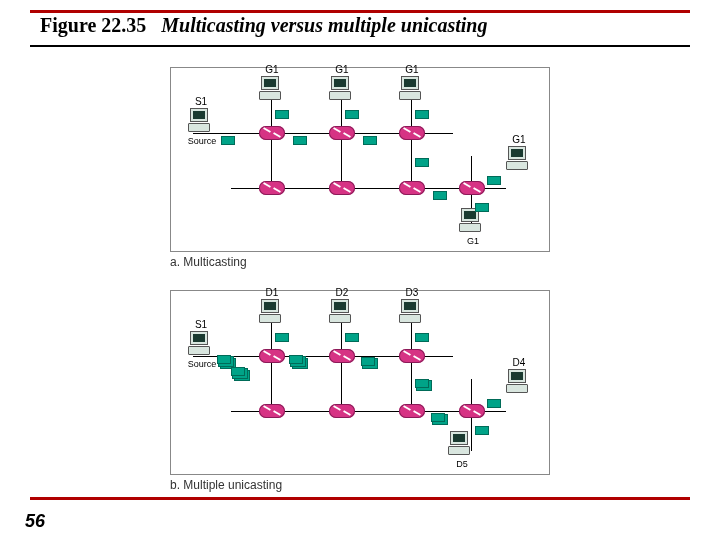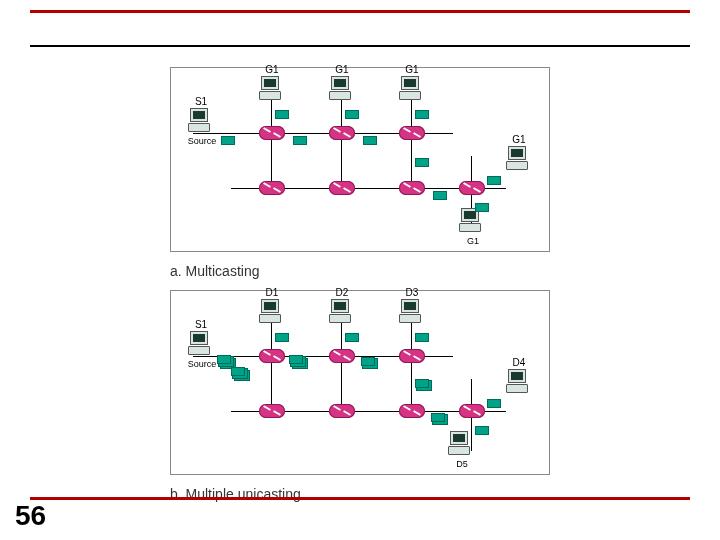--- a/index.html
+++ b/index.html
@@ -5,28 +5,28 @@
   * { box-sizing: border-box; margin: 0; padding: 0; }
   html, body { width: 720px; height: 540px; background: #fff; font-family: Georgia, 'Times New Roman', serif; }
   .slide { position: relative; width: 720px; height: 540px; }
   .rule { position: absolute; left: 30px; right: 30px; height: 3px; background: #b00000; }
   .rule.top { top: 10px; }
   .rule.mid { top: 45px; height: 2px; background: #000; }
   .rule.bot { bottom: 40px; }
   .title { position: absolute; top: 14px; left: 40px; font-size: 20px; }
   .title .fig { font-weight: bold; font-style: normal; }
   .title .cap { font-weight: bold; font-style: italic; }
-  .pagenum { position: absolute; left: 15px; bottom: 8px; font-size: 28px; font-weight: bold; font-family: Arial, sans-serif; }
+  .pagenum { position: absolute; left: 25px; bottom: 8px; font-size: 18px; font-weight: bold; font-family: Arial, sans-serif; font-style: italic; }
 
   .diagram-area { position: absolute; top: 55px; left: 0; right: 0; bottom: 50px; }
 
   .panel { position: absolute; left: 170px; width: 380px; border: 1px solid #888; background: #fff; }
   .panel.a { top: 12px; height: 185px; }
   .panel.b { top: 235px; height: 185px; }
-  .panel-caption { position: absolute; left: 170px; font-size: 14px; font-family: Arial, sans-serif; color: #333; margin-top: 8px; }
+  .panel-caption { position: absolute; left: 170px; font-size: 12px; font-family: Arial, sans-serif; color: #333; }
   .panel-caption.a { top: 200px; }
   .panel-caption.b { top: 423px; }
 
   .net { position: relative; width: 100%; height: 100%; font-family: Arial, sans-serif; font-size: 10px; color: #000; }
 
   
   .router { position: absolute; width: 26px; height: 14px; background: #d63384; border-radius: 7px; box-shadow: inset 0 0 0 1px #8a1b58; }
   .router::before, .router::after { content: ""; position: absolute; width: 8px; height: 2px; background: #fff; top: 3px; }
   .router::before { left: 4px; transform: rotate(30deg); }
   .router::after { right: 4px; top: 8px; transform: rotate(30deg); }
@@ -46,20 +46,25 @@
 
   
   .hline { position: absolute; height: 1px; background: #000; }
   .vline { position: absolute; width: 1px; background: #000; }
 </style>
 </head>
 <body>
 
 <div class="slide">
   <div class="rule top"></div>
+  <div class="title">
+    <span class="fig">Figure 22.35</span>
+    <span> &nbsp;</span>
+    <span class="cap">Multicasting versus multiple unicasting</span>
+  </div>
   <div class="rule mid"></div>
 
   <div class="diagram-area">
 
     <div class="panel a">
       <div class="net">
 
         <div class="hline" style="top:65px; left:22px; width:260px;"></div>
         <div class="hline" style="top:120px; left:60px; width:275px;"></div>
 

